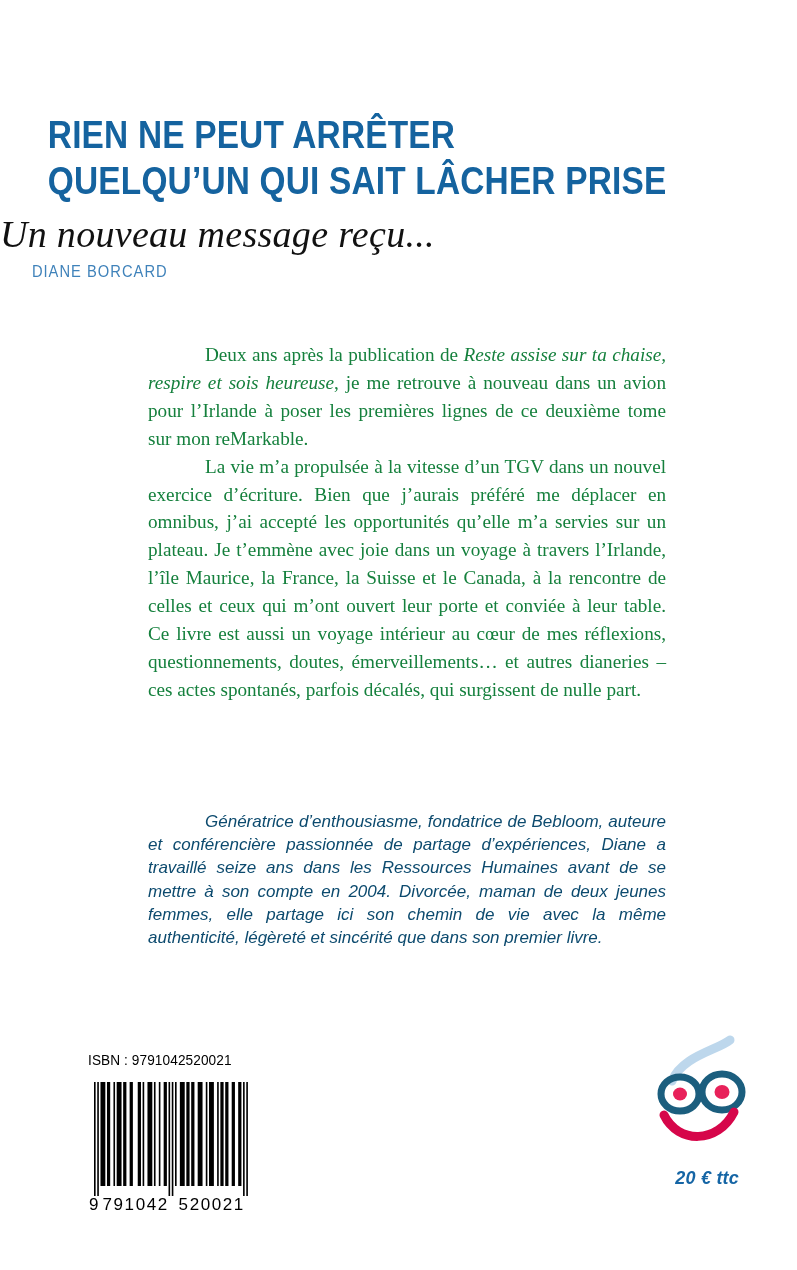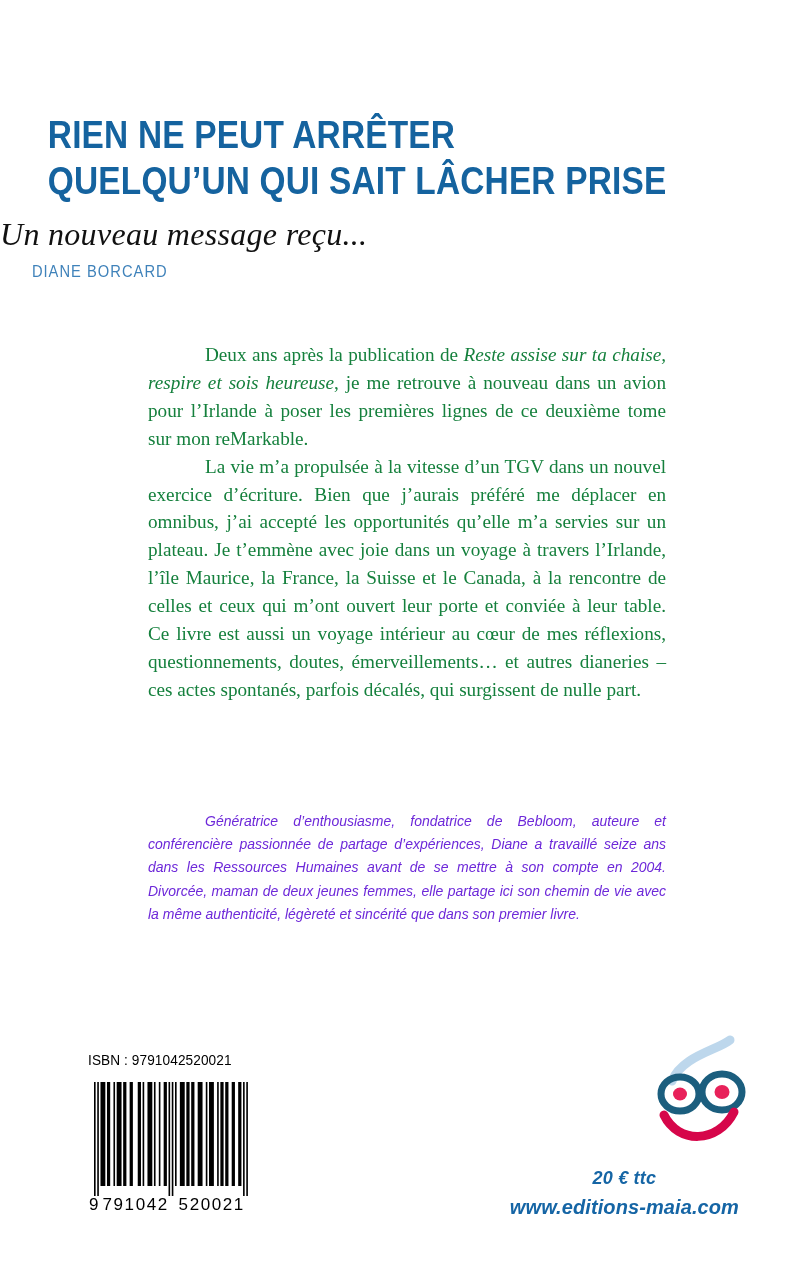--- a/index.html
+++ b/index.html
@@ -42,21 +42,21 @@
     margin: 0;
     white-space: nowrap;
   }
   .book-title .tline { display: block; }
 
   .subtitle {
     margin: 13px 0 0 0;
     color: #111111;
     font-family: "Liberation Serif", "DejaVu Serif", serif;
     font-style: italic;
-    font-size: 32px;
+    font-size: 38px;
     line-height: 34px;
     letter-spacing: 0.3px;
   }
 
   .author {
     margin: 12px 0 0 0;
     color: #3F82BA;
     font-family: "Liberation Sans Narrow", "Liberation Sans", sans-serif;
     font-size: 16px;
     line-height: 18px;
@@ -88,23 +88,23 @@
     position: absolute;
     left: 148px;
     width: 518px;
     top: 810px;
   }
   p.bio {
     margin: 0;
     text-align: justify;
     text-justify: inter-word;
     text-indent: 57px;
-    color: #6d28d9;
-    font-style: italic;
-    font-size: 14px;
+    color: #0c4a6e;
+    font-style: italic;
+    font-size: 17px;
     line-height: 23.2px;
     font-family: "Liberation Sans", sans-serif;
   }
 
   
   .isbn-area {
     position: absolute;
     left: 88px;
     top: 1052px;
   }
@@ -240,16 +240,15 @@
 
       <ellipse cx="70" cy="60" rx="20" ry="18" fill="none" stroke="#1B5E7E" stroke-width="7"></ellipse>
       <ellipse cx="70" cy="60" rx="7.5" ry="7" fill="#E8215A"></ellipse>
 
       <path d="M12 83 C 26 112, 66 112, 82 80" fill="none" stroke="#D6064A" stroke-width="9" stroke-linecap="round"></path>
     </svg>
   </div>
 
   <div class="pub-block">
     <div class="price">20 € ttc</div>
-    <div class="website">www.editions-maia.com</div>
   </div>
 
 </div>
 
 </body></html>

